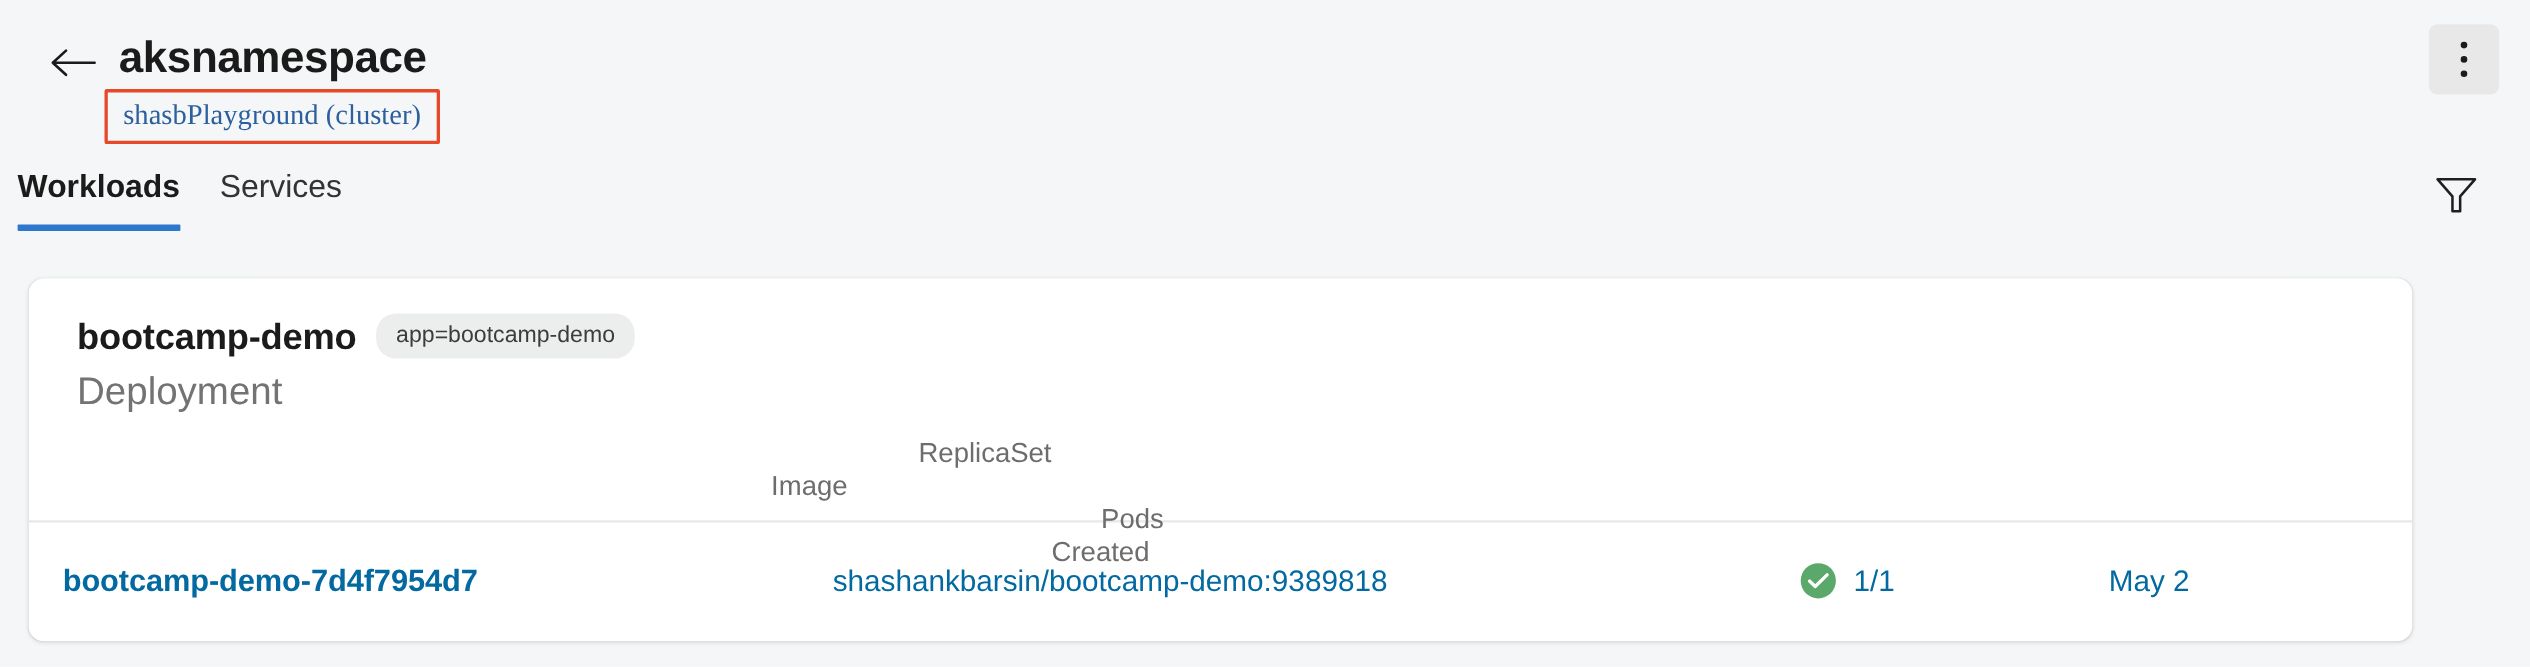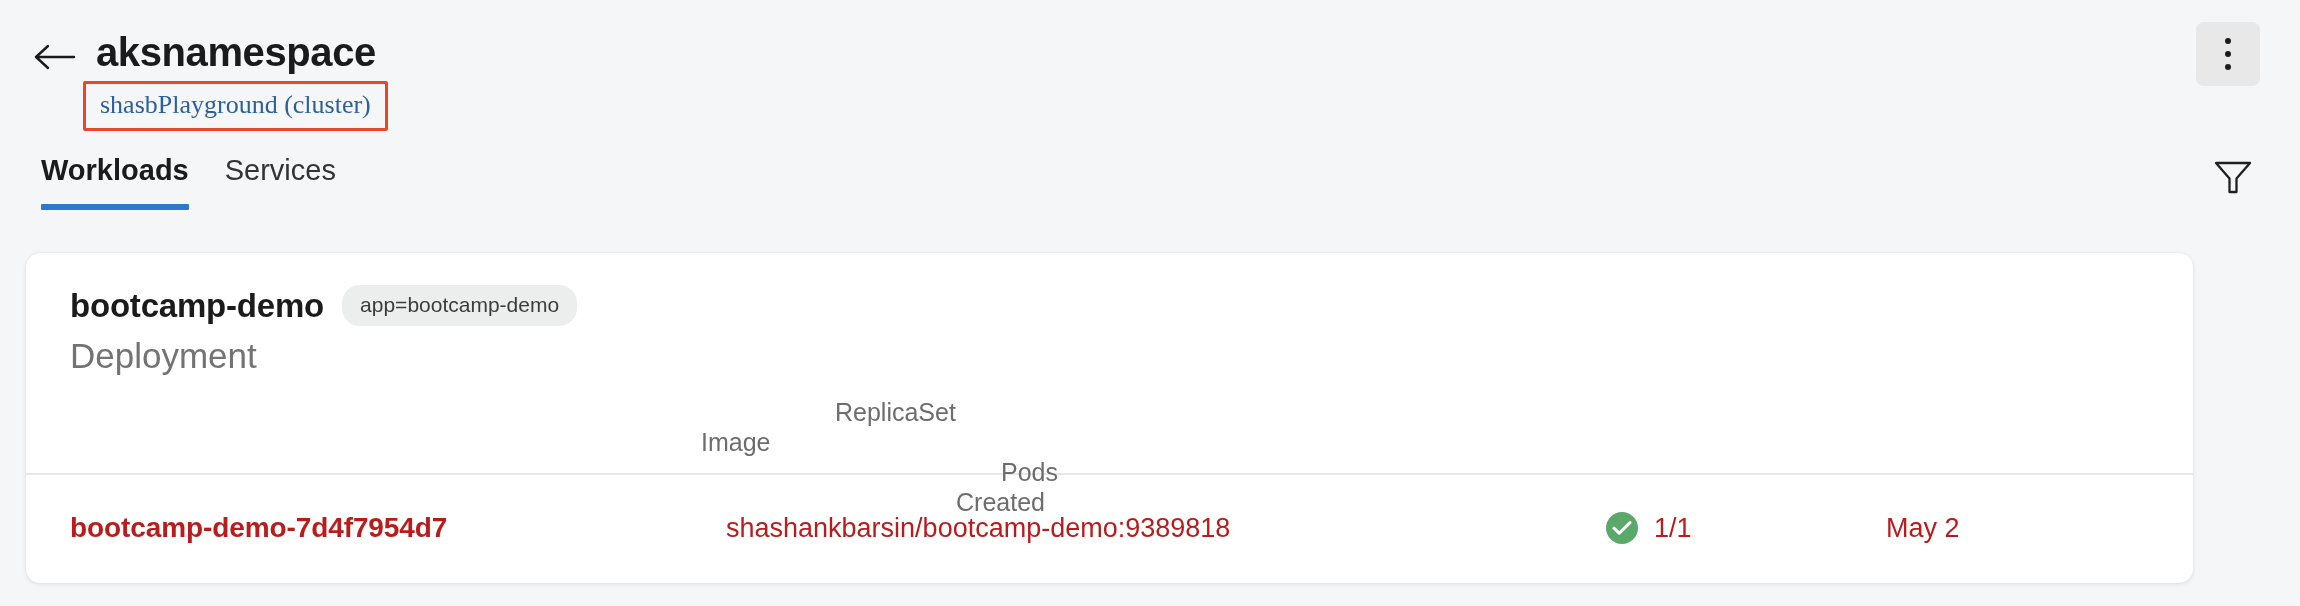--- a/index.html
+++ b/index.html
@@ -12,21 +12,21 @@
     background: #f5f6f7;
     font-family: "Liberation Sans", sans-serif;
     color: #1a1a1a;
     overflow: hidden;
     position: relative;
   }
 
   
   .header {
     position: absolute;
-    left: 0; top: 0;
+    left: 12px; top: 0;
     width: 2008px;
     height: 232px;
   }
 
   .back-arrow {
     position: absolute;
     left: 30px;
     top: 33px;
     width: 48px;
     height: 48px;
@@ -89,21 +89,21 @@
   .kebab-dot {
     width: 6px;
     height: 6px;
     border-radius: 50%;
     background: #1b1b1b;
   }
 
   
   .tabs {
     position: absolute;
-    left: 41px;
+    left: 16px;
     top: 152px;
     display: flex;
     align-items: flex-end;
     gap: 36px;
   }
   .tab {
     position: relative;
     font-size: 29px;
     line-height: 36px;
     padding: 0 0 22px 0;
@@ -216,22 +216,23 @@
 
   .row.head .cell {
     font-size: 25px;
     line-height: 30px;
     color: #6d6d6d;
     white-space: nowrap;
   }
   .row.body .cell {
     font-size: 27px;
     line-height: 32px;
-    color: #b91c1c;
-    white-space: nowrap;
+    color: #0369a1;
+    white-space: nowrap;
+    padding-left: 31px;
   }
   .row.body .c-replicaset {
     font-weight: bold;
     font-size: 28px;
     letter-spacing: -0.1px;
   }
 
   .pods-cell {
     display: flex;
     align-items: center;

